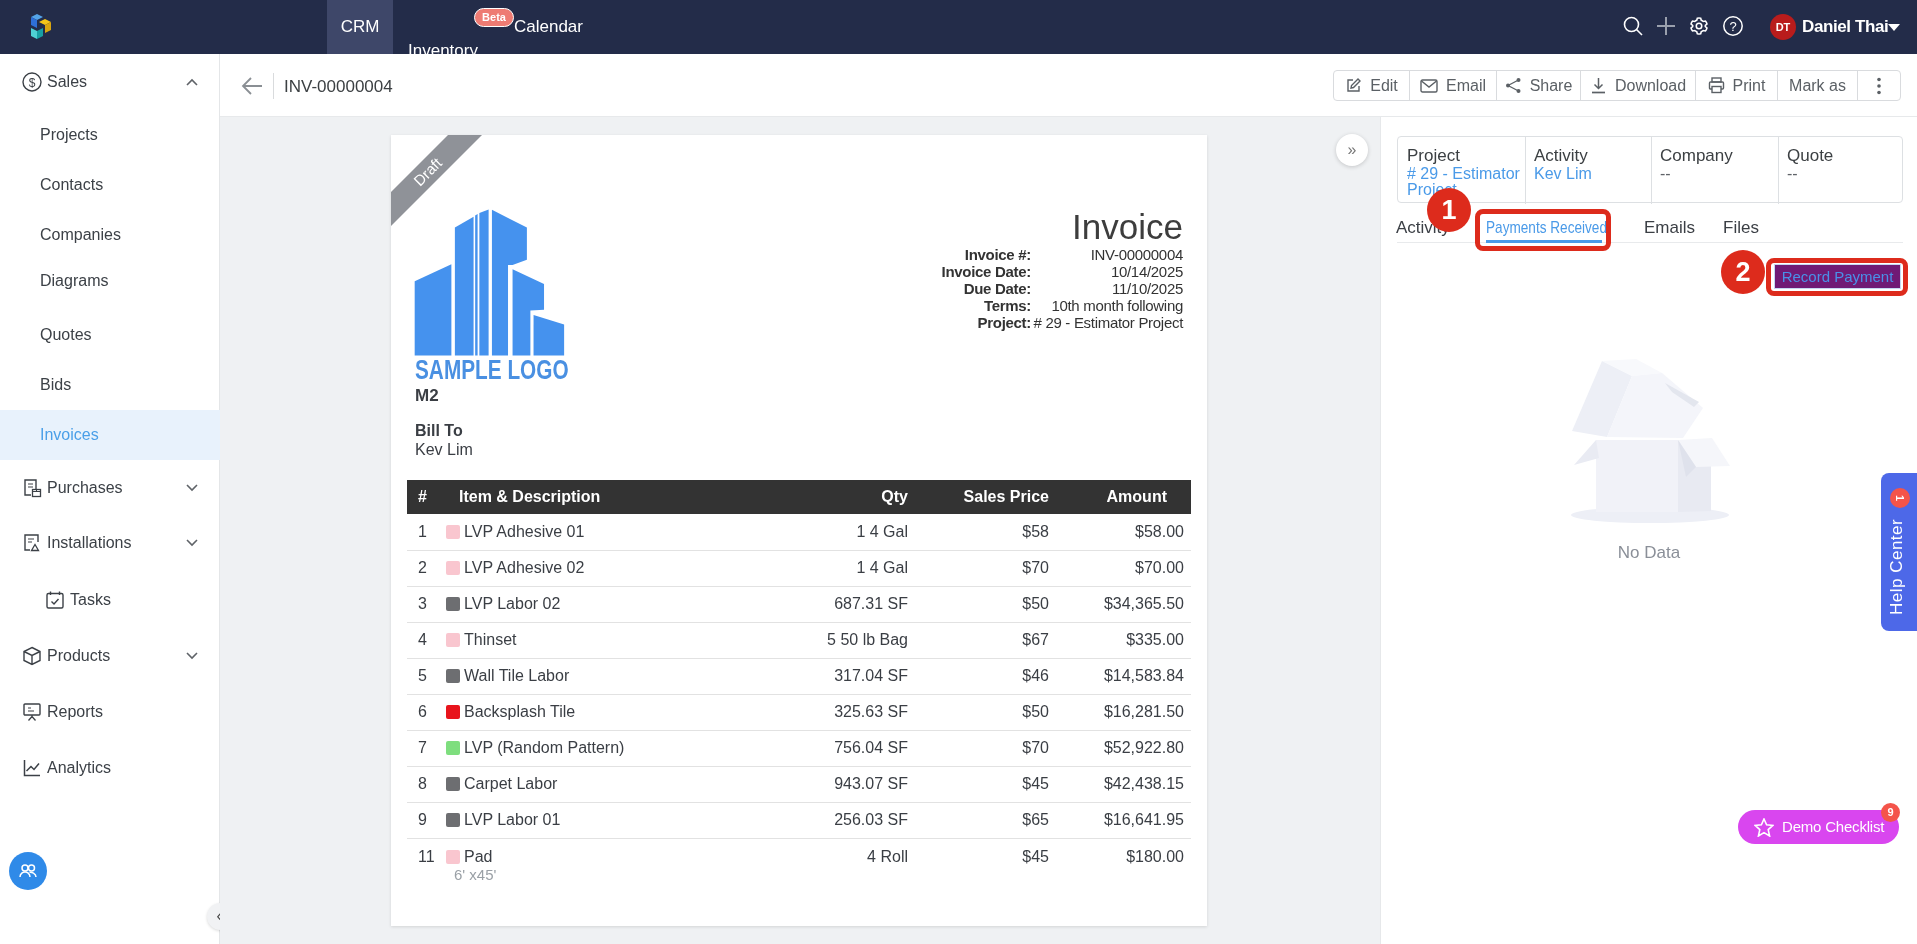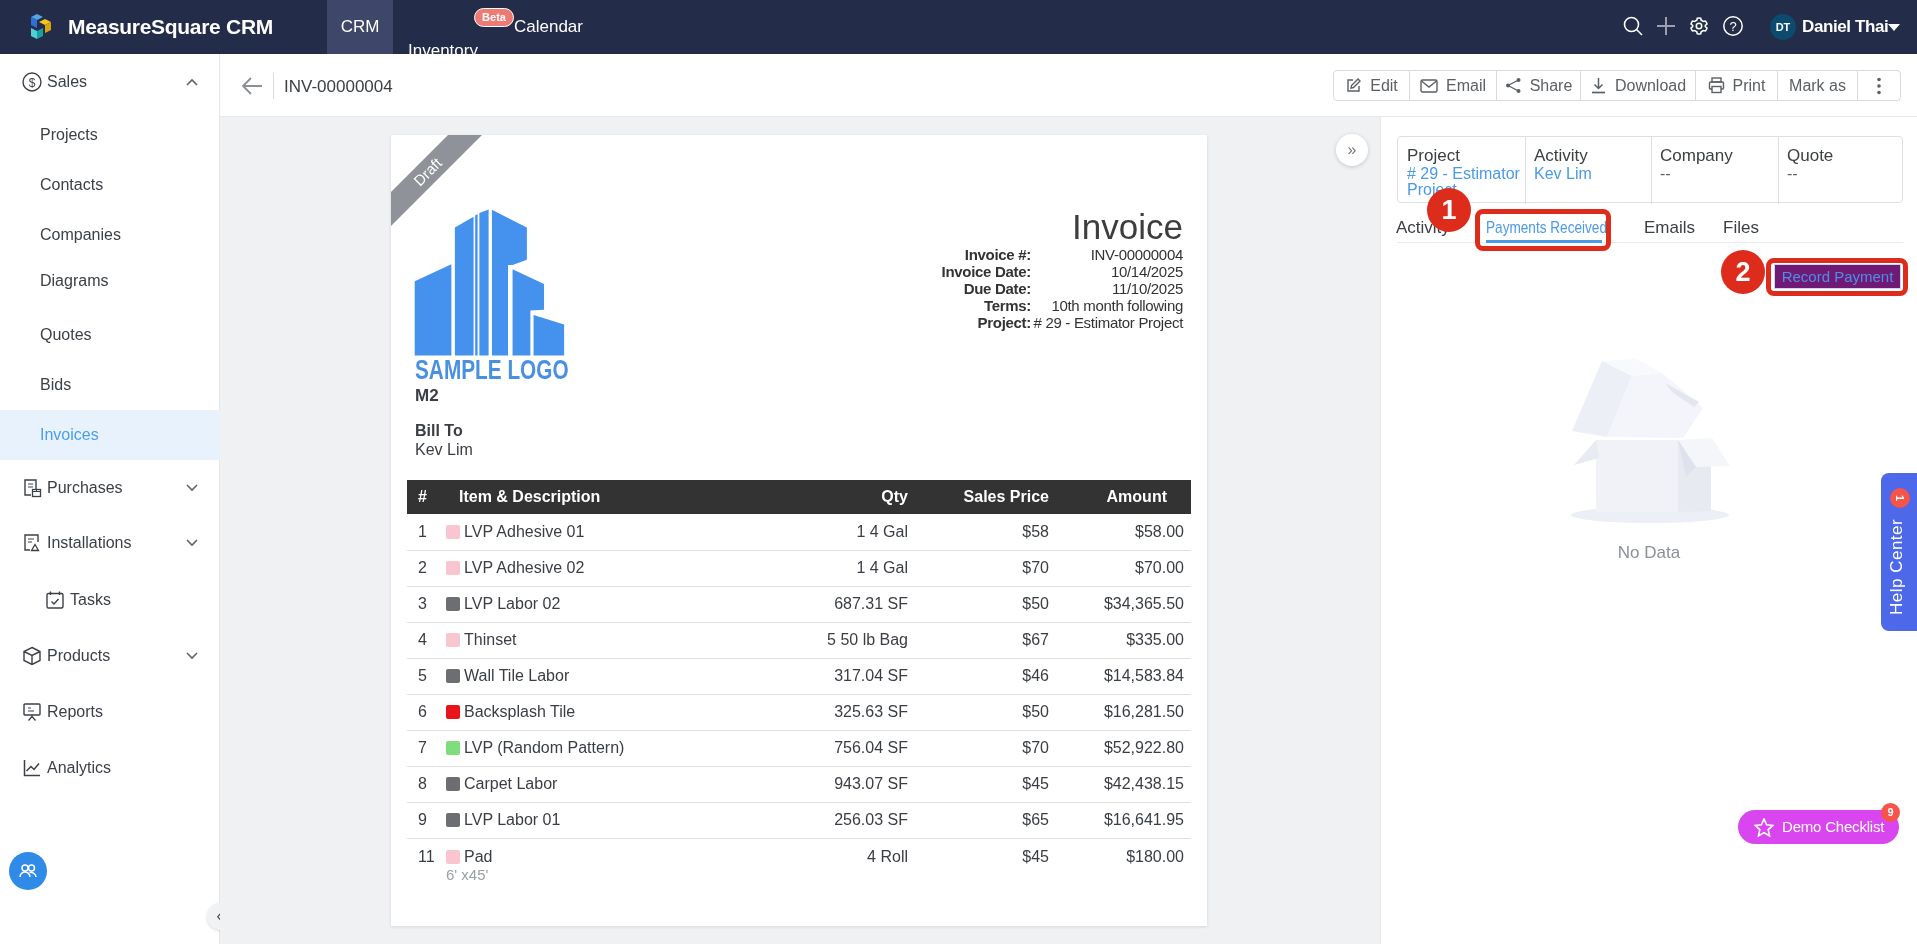--- a/index.html
+++ b/index.html
@@ -7,21 +7,21 @@
 .abs { position:absolute; }
 
 
 #navbar { position:absolute; left:0; top:0; width:1917px; height:54px; background:#232c49; }
 #brand { position:absolute; left:68px; top:0; height:54px; line-height:54px; color:#fff; font-size:21px; font-weight:bold; letter-spacing:-0.3px; }
 #tab-crm { position:absolute; left:327px; top:0; width:66px; height:54px; background:#3e4769; color:#fff; font-size:17px; text-align:center; line-height:54px; }
 #tab-inv { position:absolute; left:408px; top:0; height:54px; color:#fff; font-size:17px; line-height:54px;margin-top:24px; }
 #beta { position:absolute; left:474px; top:8px; width:40px; height:19px; background:#ee7b73; border:1px solid #fff; border-radius:10px; color:#fff; font-size:11px; font-weight:bold; text-align:center; line-height:17px; }
 #tab-cal { position:absolute; left:514px; top:0; height:54px; color:#fff; font-size:17px; line-height:54px; }
 .navicon { position:absolute; top:15px; }
-#avatar { position:absolute; left:1770px; top:14px; width:26px; height:26px; border-radius:50%; background:#0c4a6e; color:#fff; font-size:11px; font-weight:bold; text-align:center; line-height:26px; }
+#avatar { position:absolute; left:1770px; top:14px; width:26px; height:26px; border-radius:50%; background:#b91c1c; color:#fff; font-size:11px; font-weight:bold; text-align:center; line-height:26px; }
 #uname { position:absolute; left:1802px; top:0; height:54px; line-height:54px; color:#fff; font-size:17px; font-weight:bold; letter-spacing:-0.4px; }
 #ucaret { position:absolute; left:1888px; top:24px; width:0; height:0; border-left:6px solid transparent; border-right:6px solid transparent; border-top:7px solid #fff; }
 
 
 #sidebar { position:absolute; left:0; top:54px; width:220px; height:890px; background:#fff; border-right:1px solid #e4e6e8; }
 .sitem { position:absolute; left:0; width:220px; height:50px; color:#3c4147; font-size:16px; }
 .sitem .txt { position:absolute; left:47px; top:50%; transform:translateY(-50%); }
 .sitem .txt2 { position:absolute; left:40px; top:50%; transform:translateY(-50%); }
 .sitem svg { position:absolute; left:22px; top:50%; transform:translateY(-50%); }
 .sitem svg.caret { left:186px; }
@@ -84,21 +84,20 @@
 
 <div id="navbar">
   <svg class="abs" style="left:29px;top:14px" width="22" height="25" viewBox="0 0 22 25">
     <polygon points="8,0 14,3 8,6 2,3" fill="#54a4e8"></polygon>
     <polygon points="2,3 8,6 8,14 2,11" fill="#2e6fd8"></polygon>
     <polygon points="16,5 22,8 16,11 10,8" fill="#f5c518"></polygon>
     <polygon points="16,11 22,8 22,16 16,19" fill="#d9a50f"></polygon>
     <polygon points="2,14 8,17 8,25 2,22" fill="#4fd0d4"></polygon>
     <polygon points="8,17 14,14 14,22 8,25" fill="#18a0a4"></polygon>
   </svg>
-  <div id="brand">MeasureSquare CRM</div>
   <div id="tab-crm">CRM</div>
   <div id="tab-inv">Inventory</div>
   <div id="beta">Beta</div>
   <div id="tab-cal">Calendar</div>
   <svg class="navicon" style="left:1622px" width="22" height="22" viewBox="0 0 22 22">
       <circle cx="9.5" cy="9.5" r="7" fill="none" stroke="#fff" stroke-width="1.6"></circle>
       <line x1="14.5" y1="14.5" x2="20" y2="20" stroke="#fff" stroke-width="1.6"></line>
     </svg>
   <svg class="navicon" style="left:1655px" width="22" height="22" viewBox="0 0 22 22">
       <line x1="11" y1="2" x2="11" y2="20" stroke="#9aa0ad" stroke-width="2"></line>
@@ -284,21 +283,21 @@
         </tr>
         <tr>
           <td style="padding-left:11px">9</td>
           <td><span class="sw" style="background:#6d6e71"></span>LVP Labor 01</td>
           <td class="r">256.03 SF</td>
           <td class="r">$65</td>
           <td class="r" style="padding-right:7px">$16,641.95</td>
         </tr>
         <tr>
           <td style="padding-left:11px">11</td>
-          <td><span class="sw" style="background:#f9c6cf"></span>Pad<div style="color:#9aa0a6;font-size:15px;margin-left:0px">6' x45'</div></td>
+          <td><span class="sw" style="background:#f9c6cf"></span>Pad<div style="color:#9aa0a6;font-size:15px;margin-left:8px">6' x45'</div></td>
           <td class="r">4 Roll</td>
           <td class="r">$45</td>
           <td class="r" style="padding-right:7px">$180.00</td>
         </tr>
       </tbody>
   </table>
 </div>
 
 <div id="rpanel"></div>
 <div id="expcircle">»</div>

